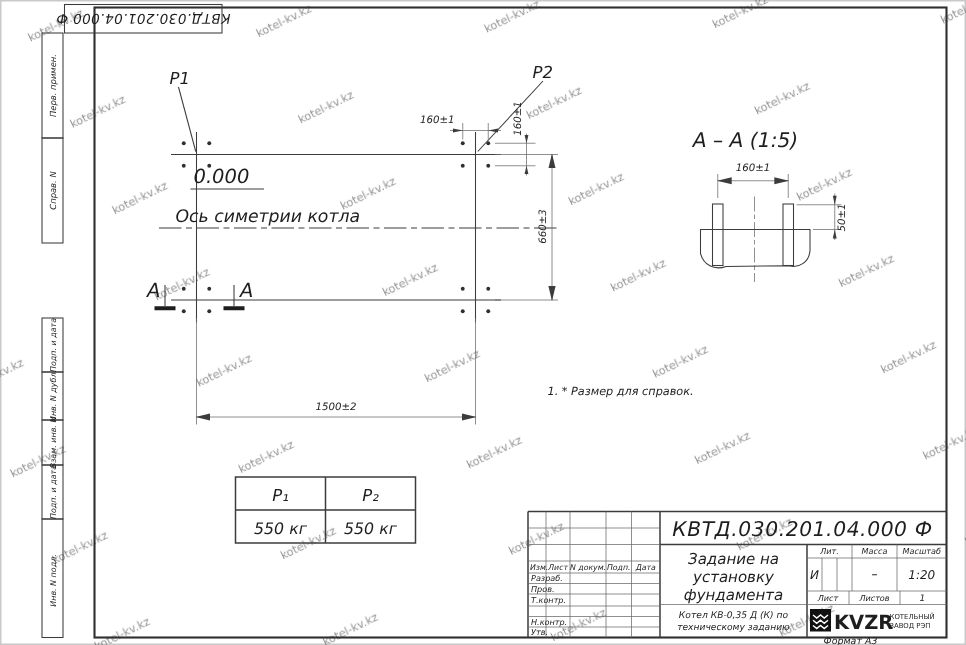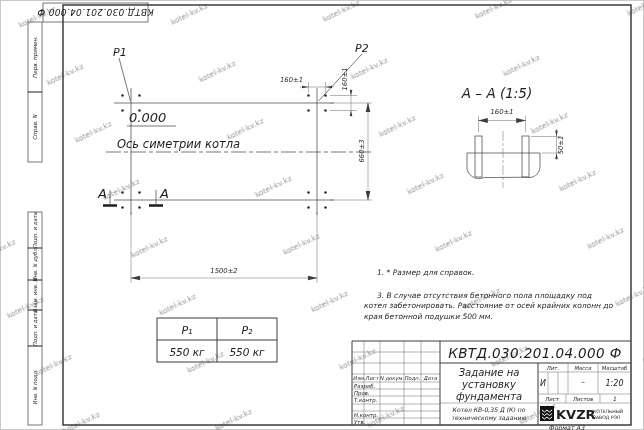--- a/index.html
+++ b/index.html
@@ -10,21 +10,21 @@
   svg text.up{font-style:normal;}
   .thin{stroke:#3c3c3c;stroke-width:0.7;fill:none;}
   .hair{stroke:#6a6a6a;stroke-width:0.5;fill:none;}
   .med{stroke:#3c3c3c;stroke-width:1;fill:none;}
   .frame{stroke:#2f2f2f;stroke-width:1.4;fill:none;}
   .cut{stroke:#1e1e1e;stroke-width:2.6;fill:none;}
   .dot{fill:#2f2f2f;}
   .arr{fill:#3c3c3c;}
   .notes{position:absolute;left:352px;top:256px;width:277px;color:#1e1e1e;
          font-style:italic;font-size:7.5px;line-height:10.7px;}
-  .notes p{margin:12px;text-indent:13px;}
+  .notes p{margin:0;text-indent:13px;}
 </style>
 </head>
 <body>
 
 <div class="stage">
 <svg width="644" height="430" viewBox="0 0 644 430">
   <defs>
     <pattern id="hatch" width="5" height="5" patternUnits="userSpaceOnUse" patternTransform="rotate(45)">
       <line x1="0" y1="0" x2="0" y2="5" stroke="#5a5a5a" stroke-width="0.6"></line>
     </pattern>
@@ -202,15 +202,14 @@
       <text class="up" x="556" y="419" font-size="13" font-weight="bold" fill="#111111">KVZR</text>
       <text class="up" x="593" y="412.5" font-size="4.6">КОТЕЛЬНЫЙ</text>
       <text class="up" x="593" y="418.5" font-size="4.6">ЗАВОД РЭП</text>
     </g>
     <text x="567" y="429.5" text-anchor="middle" font-size="6.3">Формат А3</text>
   </g>
 </svg>
 
 <div class="notes">
   <p>1. * Размер для справок.</p>
-  <p>3. В случае отсутствия бетонного пола площадку под котел забетонировать. Расстояние от осей крайних колонн до края бетонной подушки 500 мм.</p>
 </div>
 </div>
 
 </body></html>

